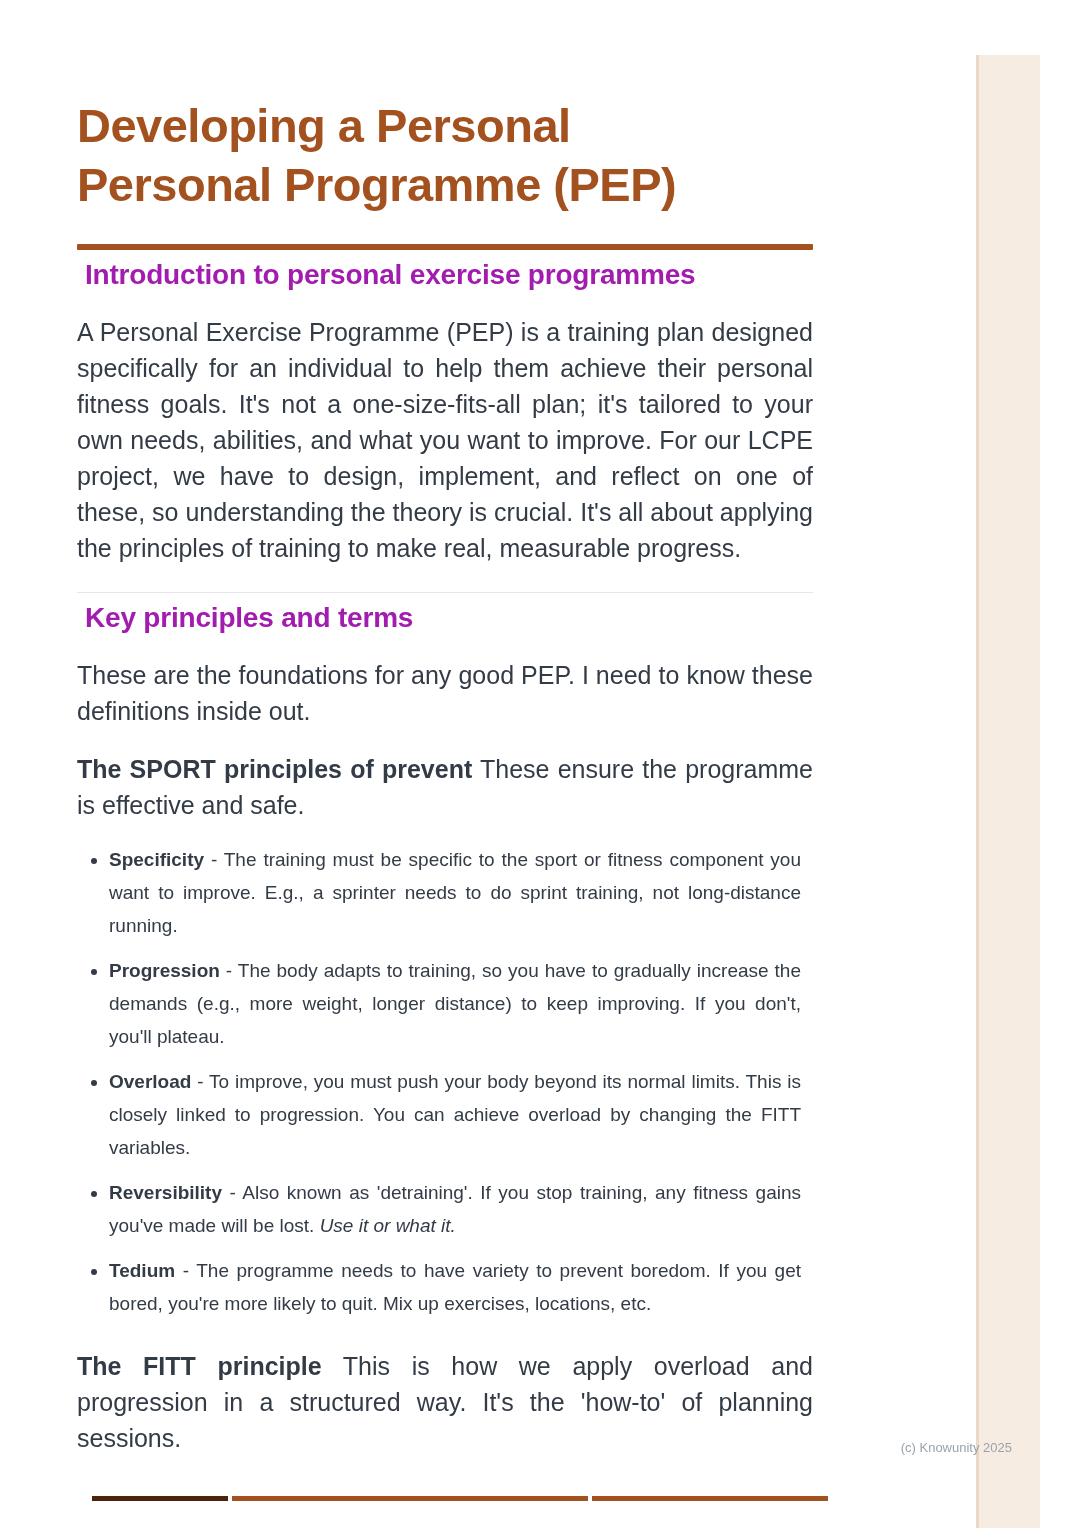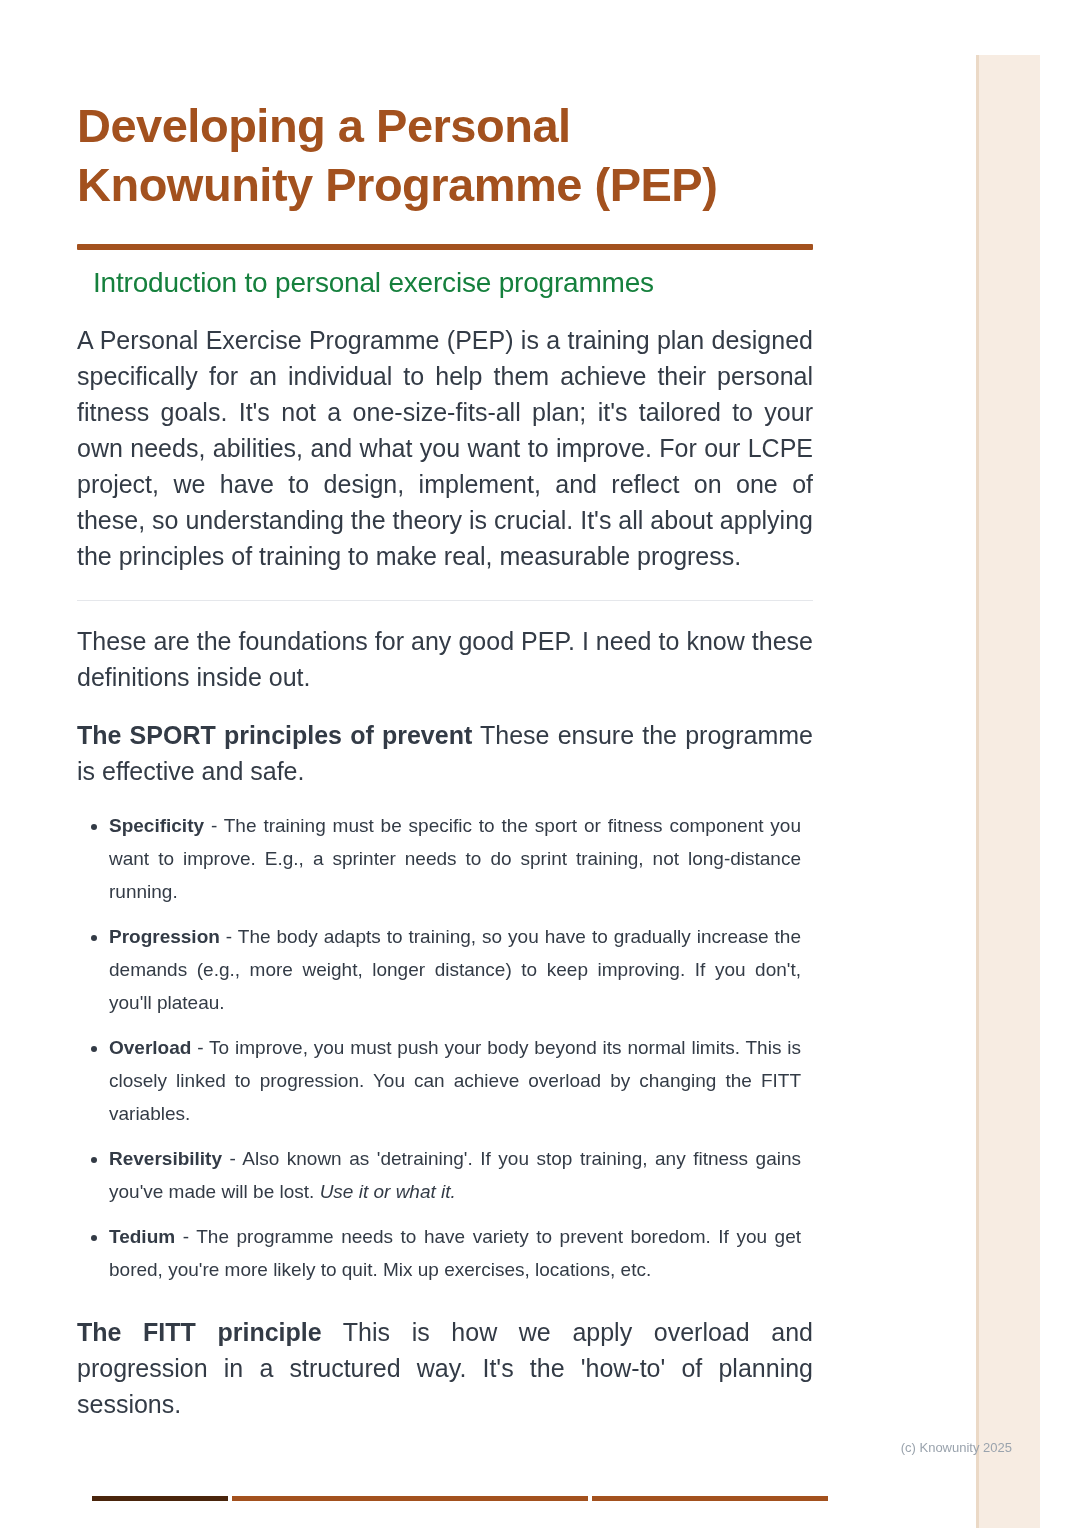--- a/index.html
+++ b/index.html
@@ -44,23 +44,23 @@
   .title-rule {
     margin-top: 30px;
     height: 6px;
     background: #A3511E;
     border-radius: 1px;
   }
 
   h2.section-heading {
     font-size: 28px;
     line-height: 34px;
-    font-weight: 400;
-    color: #15803d;
-    margin: 16px;
+    font-weight: 700;
+    color: #a21caf;
+    margin: 8px;
     letter-spacing: -0.2px;
   }
   .h2-intro { margin-top: 56px; }
   .h2-key   { margin-top: 38px; }
 
   p.body-text {
     font-size: 25px;
     line-height: 36px;
     margin: 22px 0 0 0;
     text-align: justify;
@@ -115,31 +115,32 @@
 </style>
 </head>
 <body>
 
 <div class="edge-stripe"></div>
 
 <div class="content">
 
   <h1 class="page-title">
       <span>Developing a Personal</span>
-      <span>Knowunity Programme (PEP)</span>
+      <span>Personal Programme (PEP)</span>
     </h1>
 
   <div class="title-rule"></div>
 
   <h2 class="section-heading h2-intro">Introduction to personal exercise programmes</h2>
 
   <p class="body-text">A Personal Exercise Programme (PEP) is a training plan designed specifically for an individual to help them achieve their personal fitness goals. It's not a one-size-fits-all plan; it's tailored to your own needs, abilities, and what you want to improve. For our LCPE project, we have to design, implement, and reflect on one of these, so understanding the theory is crucial. It's all about applying the principles of training to make real, measurable progress.</p>
 
   <div class="divider"></div>
 
+  <h2 class="section-heading h2-key">Key principles and terms</h2>
 
   <p class="body-text">These are the foundations for any good PEP. I need to know these definitions inside out.</p>
 
   <p class="body-text"><span class="lead-bold">The SPORT principles of prevent</span><span> These ensure the programme is effective and safe.</span></p>
 
   <ul class="principles-list">
     <li><span class="term">Specificity</span><span> - The training must be specific to the sport or fitness component you want to improve. E.g., a sprinter needs to do sprint training, not long-distance running.</span><span class="em-tail"></span></li>
     <li><span class="term">Progression</span><span> - The body adapts to training, so you have to gradually increase the demands (e.g., more weight, longer distance) to keep improving. If you don't, you'll plateau.</span><span class="em-tail"></span></li>
     <li><span class="term">Overload</span><span> - To improve, you must push your body beyond its normal limits. This is closely linked to progression. You can achieve overload by changing the FITT variables.</span><span class="em-tail"></span></li>
     <li><span class="term">Reversibility</span><span> - Also known as 'detraining'. If you stop training, any fitness gains you've made will be lost. </span><span class="em-tail">Use it or what it.</span></li>

